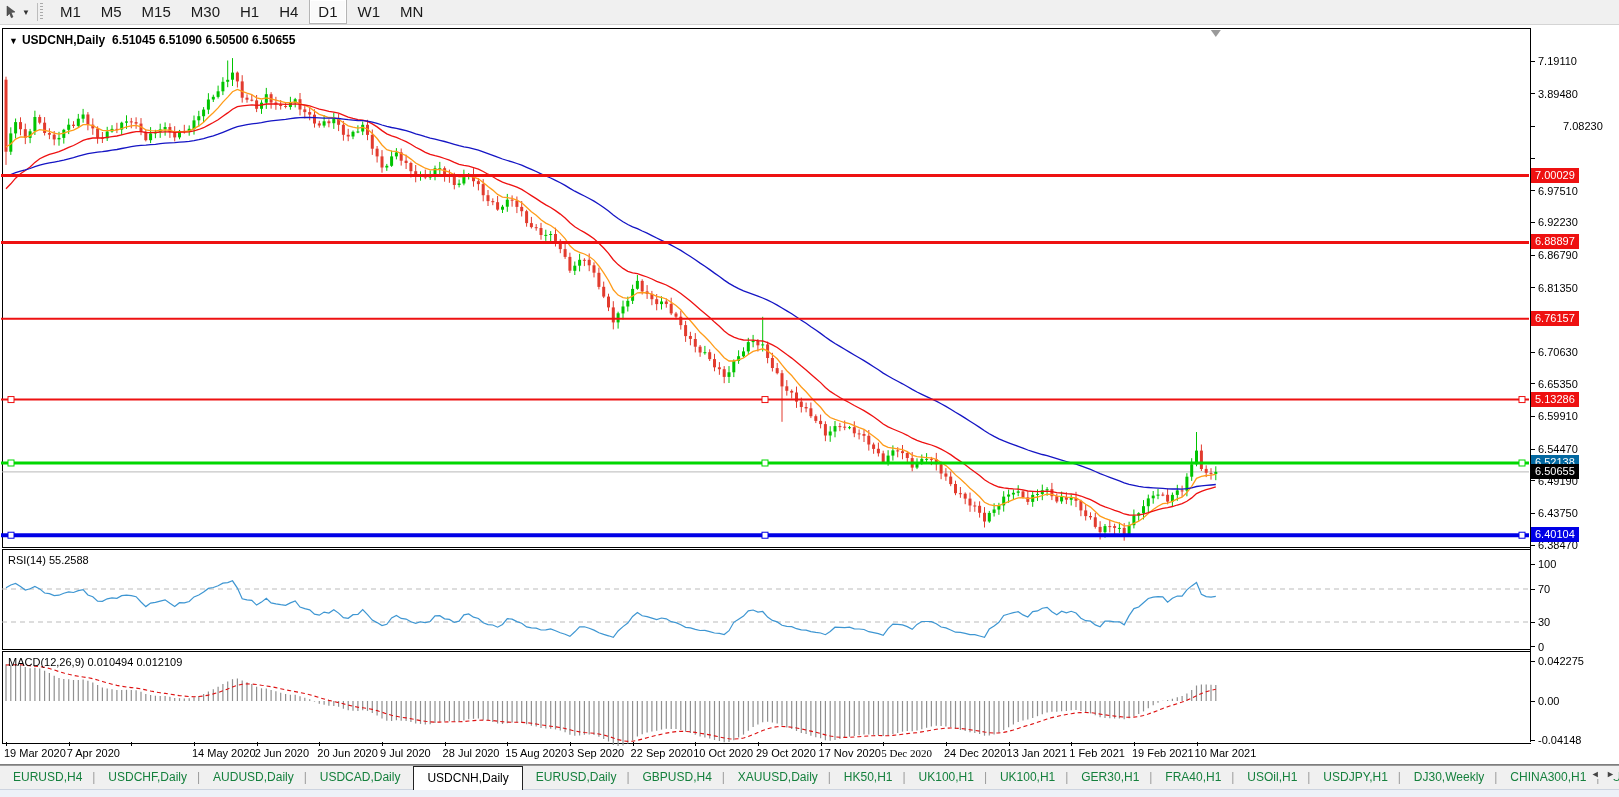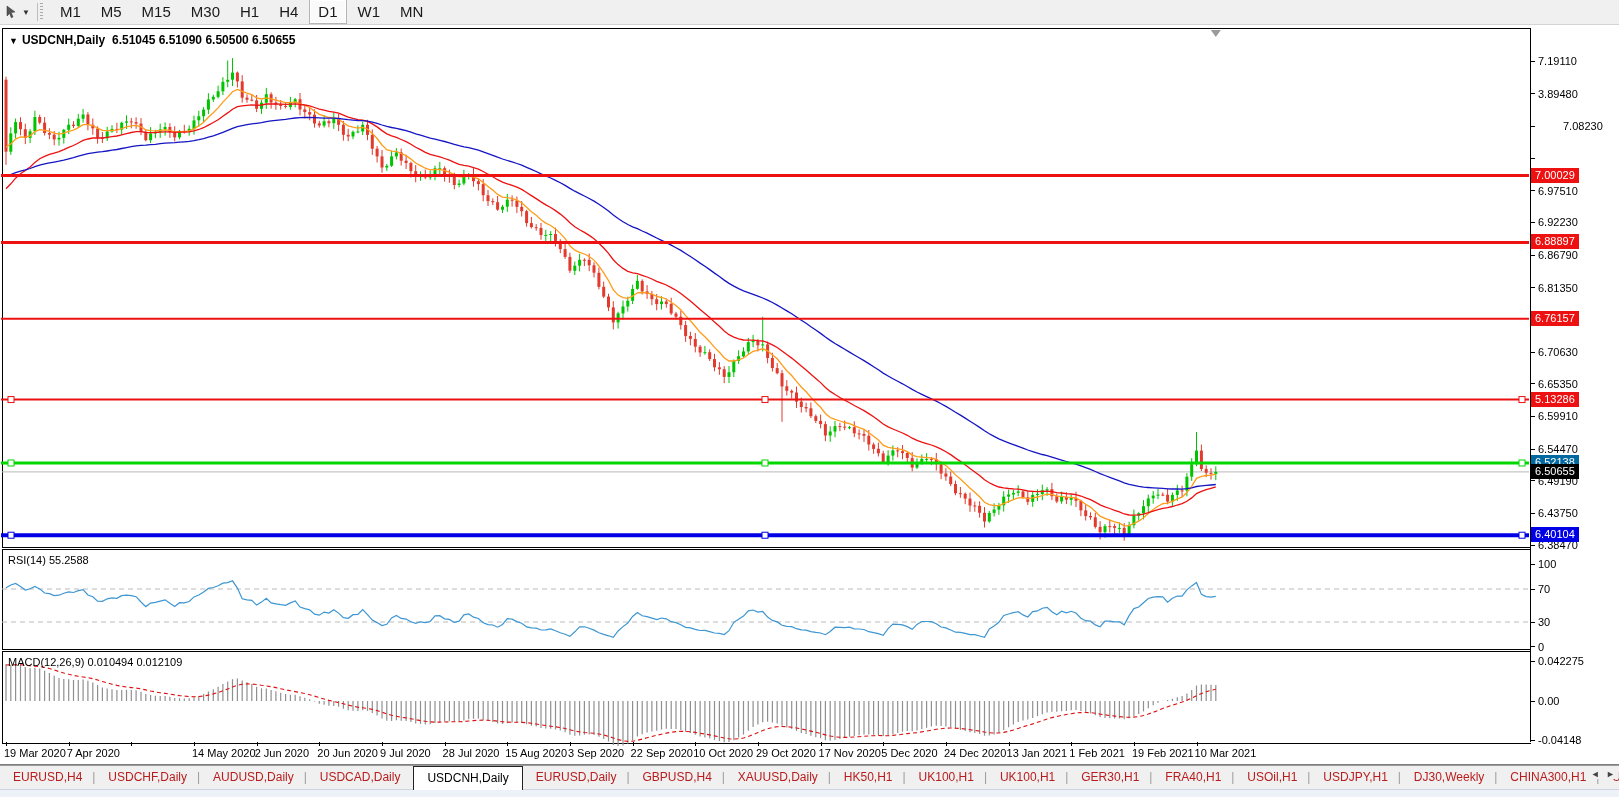--- a/index.html
+++ b/index.html
@@ -32,21 +32,21 @@
   
   .tick-label{position:absolute;left:1538px;font-size:11px;color:#000;white-space:nowrap;}
   .tick-dash{position:absolute;left:1530px;width:5px;height:1px;background:#000;}
   .price-tag{position:absolute;left:1531px;font-size:11px;color:#fff;padding:1px 4px 2px 4px;white-space:nowrap;}
   
   .date-label{position:absolute;top:747px;font-size:11px;color:#000;white-space:nowrap;}
   .date-tick{position:absolute;top:742px;width:1px;height:4px;background:#000;}
   
   #tab-bar{position:absolute;left:0;top:765px;width:1619px;height:24px;background:#f0f0f0;
            display:flex;align-items:stretch;white-space:nowrap;overflow:hidden;border-top:1px solid #9a9a9a;}
-  .chart-tab{font-size:12px;color:#b91c1c;padding:4px 13px 3px 13px;position:relative;cursor:default;}
+  .chart-tab{font-size:12px;color:#15803d;padding:4px 13px 3px 13px;position:relative;cursor:default;}
   .chart-tab:not(.active):not(:first-child)::before{content:"|";position:absolute;left:-3px;color:#9a9a9a;}
   .chart-tab.active{background:#fff;color:#000;border:1px solid #222;border-bottom:none;margin-top:0;font-weight:400;z-index:2;}
   #tab-scroll{position:absolute;right:2px;top:769px;font-size:9px;color:#444;letter-spacing:2px;background:#f0f0f0;padding-left:4px;}
   #status-strip{position:absolute;left:0;top:789px;width:1619px;height:8px;background:#edf1f8;border-top:1px solid #cdd4e0;}
 </style>
 </head>
 <body>
 
 <div id="toolbar">
   <span class="tool-icon">
@@ -934,21 +934,21 @@
     <div class="date-label" style="left: 567.94px;">3 Sep 2020</div>
     <div class="date-tick" style="left: 632.6px;"></div>
     <div class="date-label" style="left: 630.6px;">22 Sep 2020</div>
     <div class="date-tick" style="left: 695.26px;"></div>
     <div class="date-label" style="left: 693.26px;">10 Oct 2020</div>
     <div class="date-tick" style="left: 757.92px;"></div>
     <div class="date-label" style="left: 755.92px;">29 Oct 2020</div>
     <div class="date-tick" style="left: 820.58px;"></div>
     <div class="date-label" style="left: 818.58px;">17 Nov 2020</div>
     <div class="date-tick" style="left: 883.24px;"></div>
-    <div class="date-label" style="left: 881.24px;">5 Dec 2020</div>
+    <div class="date-label" style="left: 881.24px; font-family: Liberation Serif, serif;">5 Dec 2020</div>
     <div class="date-tick" style="left: 945.9px;"></div>
     <div class="date-label" style="left: 943.9px;">24 Dec 2020</div>
     <div class="date-tick" style="left: 1008.56px;"></div>
     <div class="date-label" style="left: 1006.56px;">13 Jan 2021</div>
     <div class="date-tick" style="left: 1071.22px;"></div>
     <div class="date-label" style="left: 1069.22px;">1 Feb 2021</div>
     <div class="date-tick" style="left: 1133.88px;"></div>
     <div class="date-label" style="left: 1131.88px;">19 Feb 2021</div>
     <div class="date-tick" style="left: 1196.54px;"></div>
     <div class="date-label" style="left: 1194.54px;">10 Mar 2021</div>

